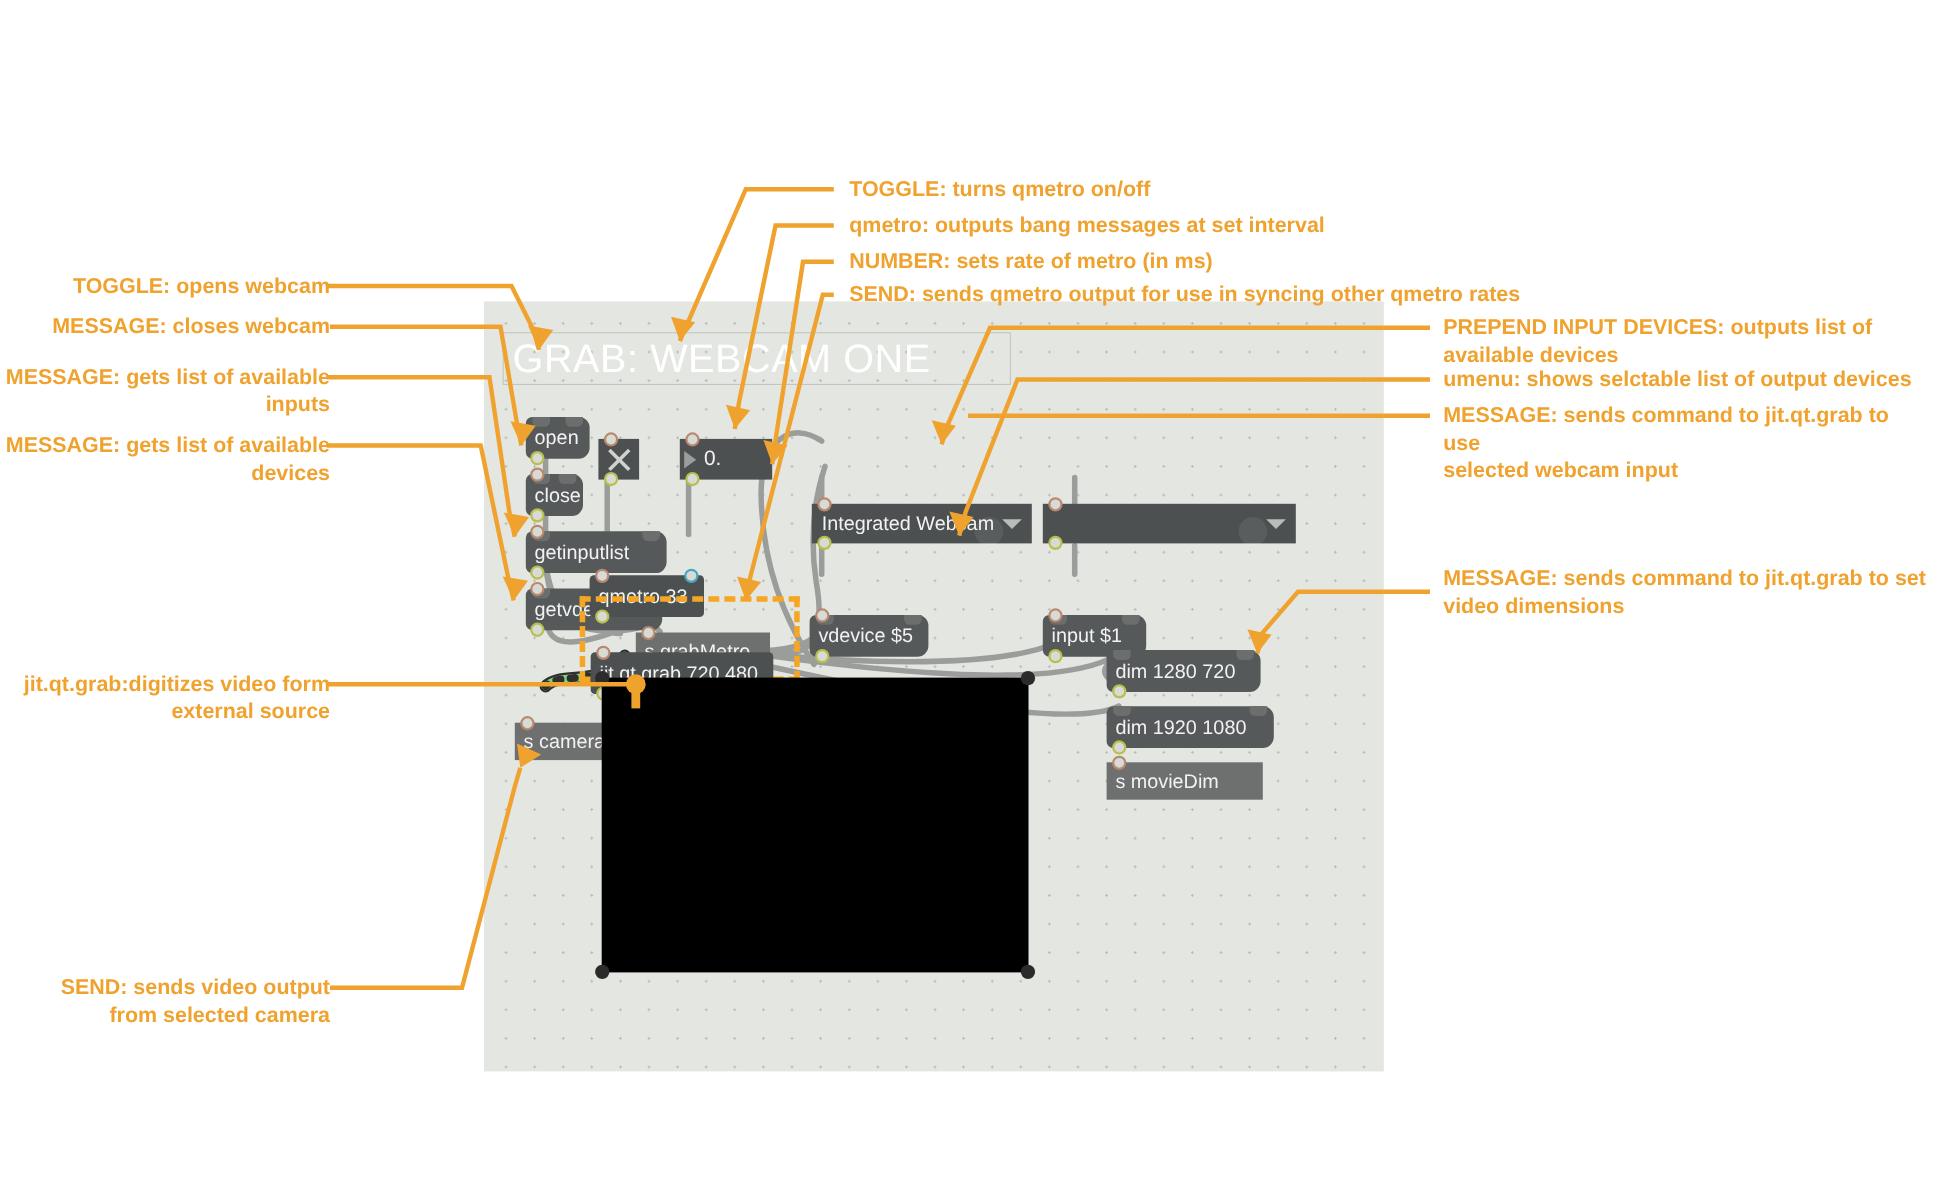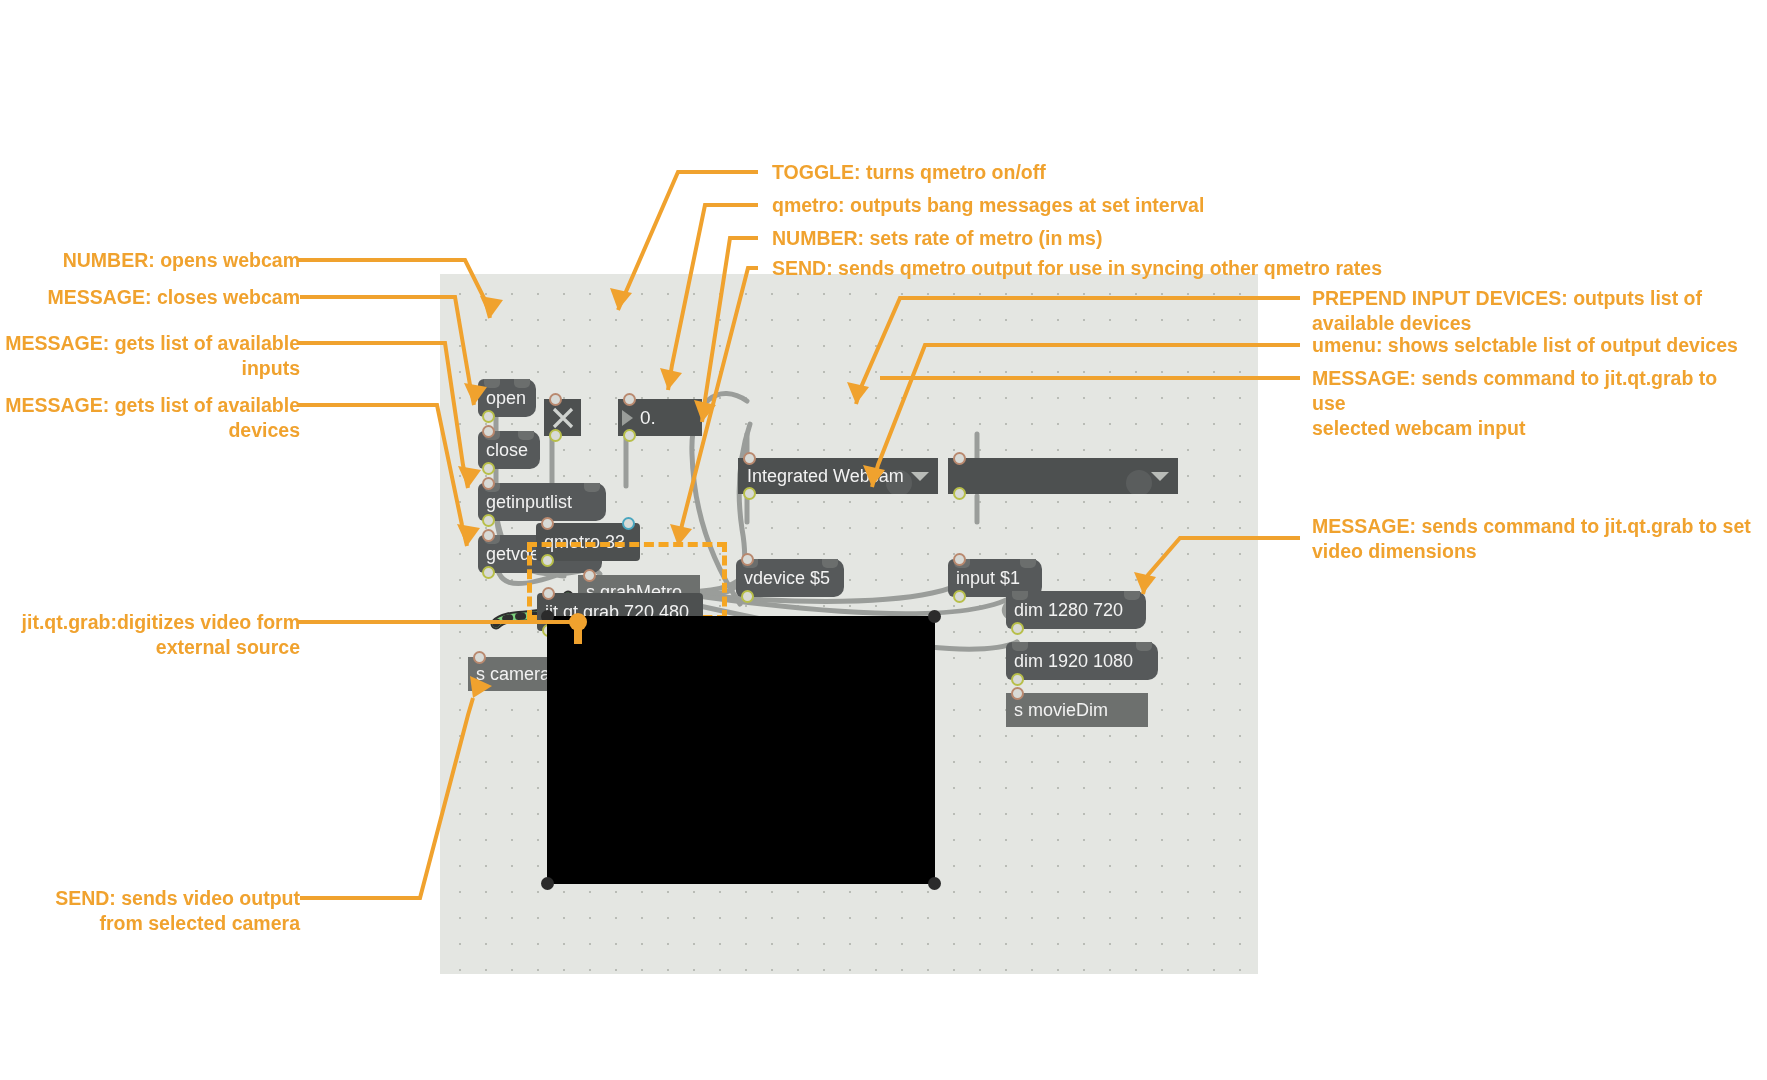--- a/index.html
+++ b/index.html
@@ -101,20 +101,23 @@
     position:absolute;color:#f0a22e;font-size:19.5px;font-weight:bold;
     line-height:25px;white-space:pre-line;
   }
   .note.r{text-align:right;}
 </style>
 </head>
 <body>
 
 <div id="patcher">
 
+  <div id="title-banner">
+    <span>GRAB: WEBCAM ONE</span>
+  </div>
 
   <svg id="cords">
     <g fill="none" stroke="#9a9d9a" stroke-width="5" stroke-linecap="round">
 
       <path d="M56,118 L56,160"></path>
       <path d="M56,172 L56,215"></path>
       <path d="M56,227 C56,250 60,255 64,272"></path>
       <path d="M56,283 C56,310 70,318 120,300"></path>
 
       <path d="M56,238 C60,300 100,305 140,297"></path>
@@ -156,21 +159,21 @@
     </g>
   </svg>
 
   <div class="msgbox" style="left:38px;top:70px;width:58px;height:38px;">
     <span class="nub l"></span>
     <span class="nub r"></span>
     <span>open</span>
     <span class="iolet out" style="left:4px;bottom:-6px;"></span>
   </div>
 
-  <div class="msgbox" style="left:38px;top:122px;width:62px;height:38px;text-align:center;">
+  <div class="msgbox" style="left:38px;top:122px;width:52px;height:38px;text-align:center;">
     <span class="nub l"></span>
     <span class="nub r"></span>
     <span>close</span>
     <span class="iolet" style="left:4px;top:-6px;"></span>
     <span class="iolet out" style="left:4px;bottom:-6px;"></span>
   </div>
 
   <div class="msgbox" style="left:38px;top:174px;width:128px;height:38px;">
     <span class="nub l"></span>
     <span class="nub r"></span>
@@ -332,21 +335,21 @@
     <polygon points="872,487 863,465 885,470"></polygon>
     <polygon points="1143,594 1134,572 1156,577"></polygon>
     <polygon points="473,698 470,676 492,686"></polygon>
     <circle cx="578" cy="622" r="9"></circle>
     <rect x="574" y="622" width="8" height="22"></rect>
     <circle cx="884" cy="378" r="0"></circle>
   </g>
 </svg>
 
 <div>
-  <div class="note r" id="note-open" style="left:0;top:248px;width:300px;">NUMBER: opens webcam</div>
+  <div class="note r" id="note-open" style="left:0;top:248px;width:300px;">TOGGLE: opens webcam</div>
   <div class="note r" id="note-close" style="left:0;top:285px;width:300px;">MESSAGE: closes webcam</div>
   <div class="note r" id="note-getinputlist" style="left:0;top:331px;width:300px;">MESSAGE: gets list of available
 inputs</div>
   <div class="note r" id="note-getvdevlist" style="left:0;top:393px;width:300px;">MESSAGE: gets list of available
 devices</div>
   <div class="note r" id="note-jitqtgrab" style="left:0;top:610px;width:300px;">jit.qt.grab:digitizes video form
 external source</div>
   <div class="note r" id="note-cameraone" style="left:0;top:886px;width:300px;">SEND: sends video output
 from selected camera</div>
 

